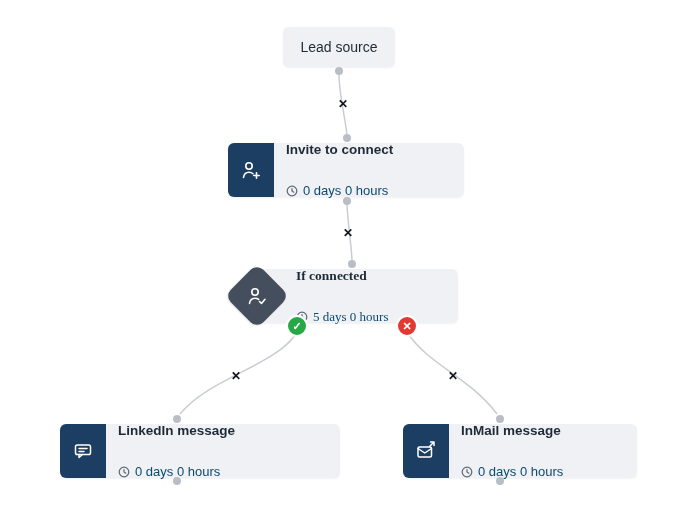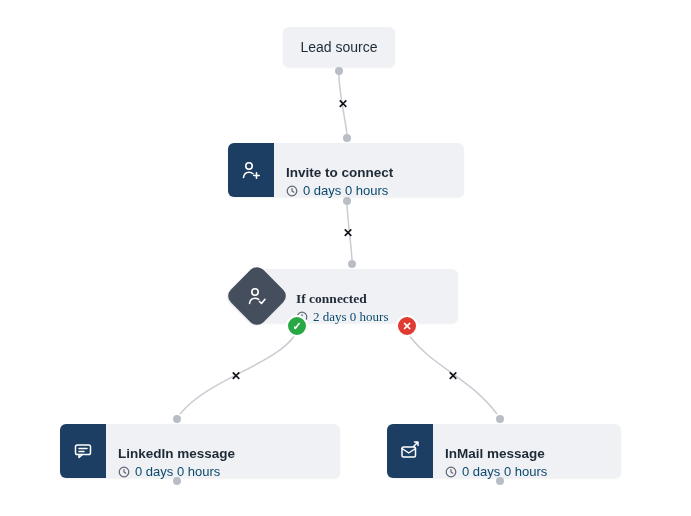--- a/index.html
+++ b/index.html
@@ -14,21 +14,21 @@
   }
   .simple-node{
     height:40px;align-items:center;justify-content:center;
     font-size:14px;font-weight:500;color:#1f2a37;
   }
   .icon-node{height:54px;}
   .node-icon{
     flex:0 0 46px;display:flex;align-items:center;justify-content:center;
     background:#1c3e63;border-radius:6px 0 0 6px;color:#ffffff;
   }
-  .node-content{display:flex;flex-direction:column;justify-content:flex-end;gap:3px;padding:0 12px;}
+  .node-content{display:flex;flex-direction:column;justify-content:space-between;gap:3px;padding:0 12px;}
   .node-title{font-size:13.5px;font-weight:600;color:#1f2a37;line-height:1.1;}
   .node-delay{display:flex;align-items:center;gap:5px;font-size:13px;color:#0c4a6e;line-height:1;}
   .clock{display:flex;color:#5d6673;}
   .port{
     position:absolute;width:8px;height:8px;border-radius:50%;
     background:#b9bec6;z-index:3;
   }
   .edge-x{
     position:absolute;z-index:5;transform:translate(-50%,-50%);
     font-size:12px;font-weight:700;color:#101418;line-height:1;cursor:pointer;
@@ -101,21 +101,21 @@
   <div class="node icon-node" style="left:258px;top:269px;width:200px;">
     <div class="node-content pad-diamond">
       <div class="node-title">If connected</div>
       <div class="node-delay">
         <span class="clock">
           <svg width="12" height="12" viewBox="0 0 12 12" fill="none" stroke="currentColor" stroke-width="1.2" stroke-linecap="round">
             <circle cx="6" cy="6" r="4.8"></circle>
               <path d="M6 3.6V6l1.8 1.2"></path>
           </svg>
         </span>
-        <span>2 days 0 hours</span>
+        <span>5 days 0 hours</span>
       </div>
     </div>
   </div>
   <div class="diamond" style="left:234px;top:273px;">
     <span class="diamond-inner">
       <svg width="22" height="22" viewBox="0 0 22 22" fill="none" stroke="#ffffff" stroke-width="1.6" stroke-linecap="round" stroke-linejoin="round">
         <circle cx="9" cy="7" r="3.2"></circle>
         <path d="M3.5 18.5c.4-3.4 2.7-5.3 5.5-5.3 1.4 0 2.6.4 3.6 1.2"></path>
         <path d="M13.5 16.5l2 2 3.5-4.2"></path>
       </svg>
@@ -142,21 +142,21 @@
               <path d="M6 3.6V6l1.8 1.2"></path>
           </svg>
         </span>
         <span>0 days 0 hours</span>
       </div>
     </div>
   </div>
   <div class="port" style="left:173px;top:477px;"></div>
 
   <div class="port" style="left:496px;top:415px;"></div>
-  <div class="node icon-node" style="left:387px;top:424px;width:234px;">
+  <div class="node icon-node" style="left:403px;top:424px;width:234px;">
     <div class="node-icon">
       <svg width="22" height="22" viewBox="0 0 22 22" fill="none" stroke="#ffffff" stroke-width="1.5" stroke-linecap="round" stroke-linejoin="round">
         <rect x="3" y="7" width="13.5" height="10" rx="1.5"></rect>
         <path d="M3 8.5l6.75 4.5L16.5 8.5"></path>
         <path d="M14.5 6.5L19 2M15.5 2H19v3.5"></path>
       </svg>
     </div>
     <div class="node-content">
       <div class="node-title">InMail message</div>
       <div class="node-delay">

